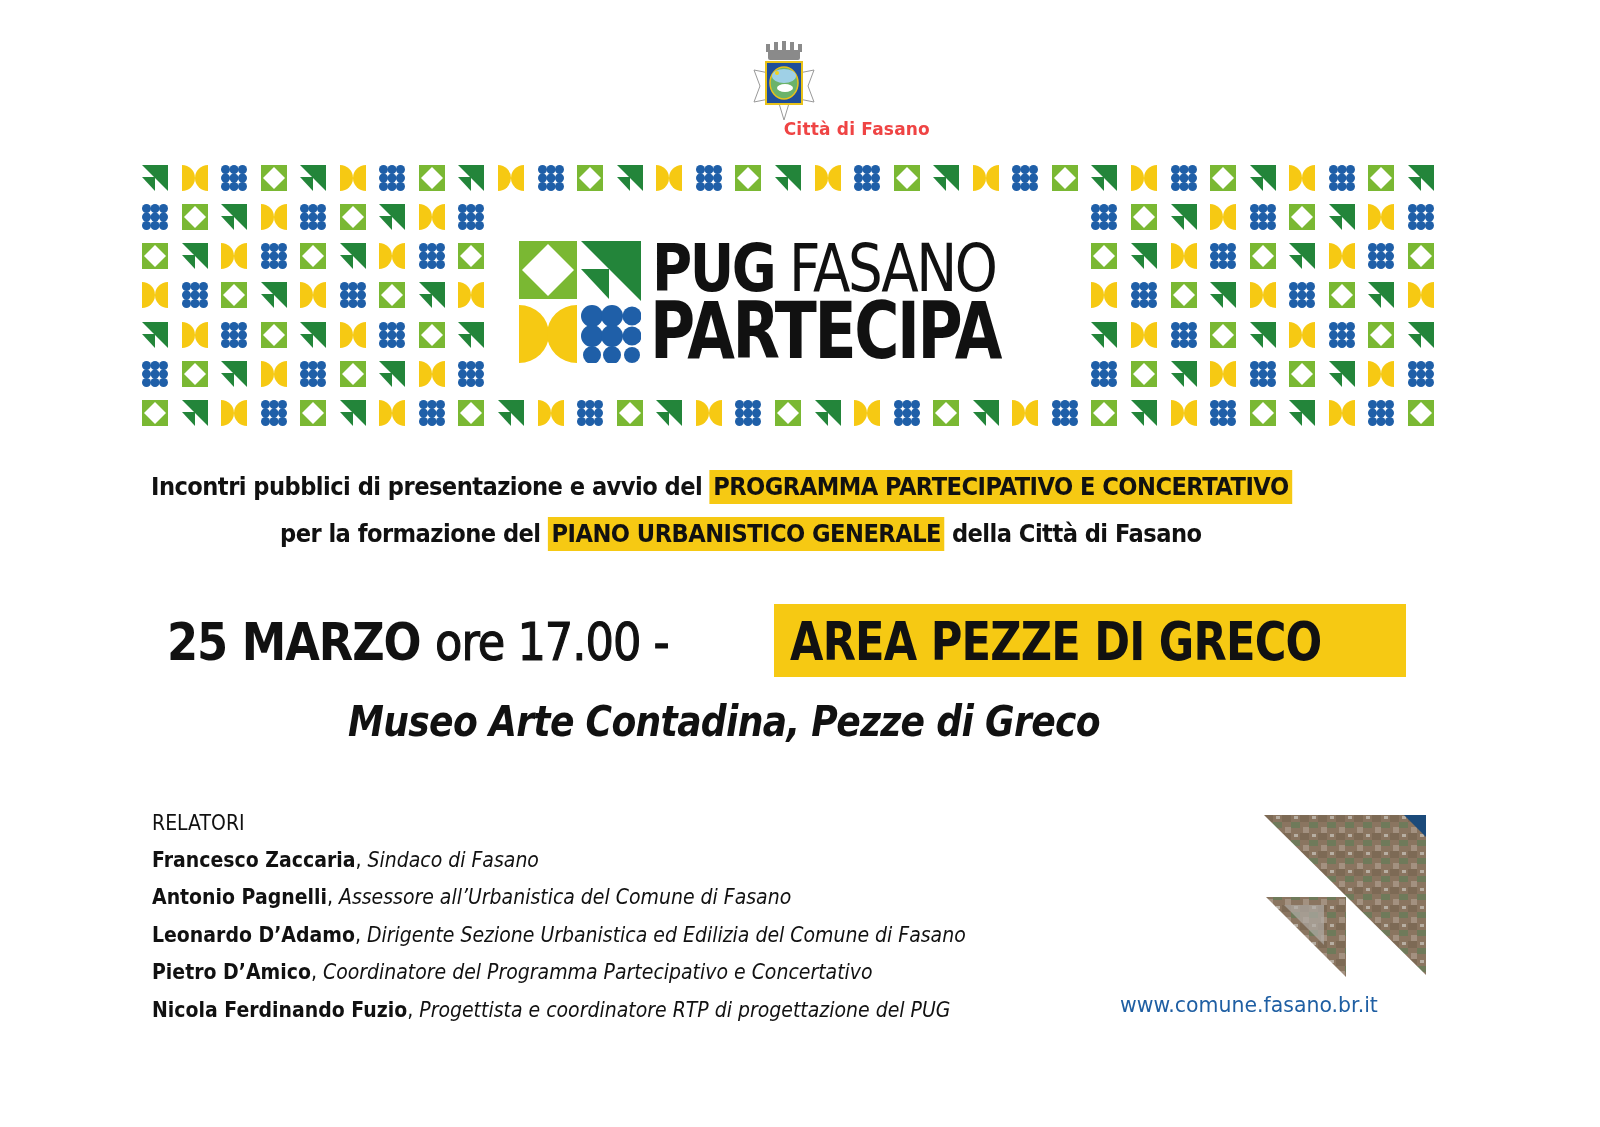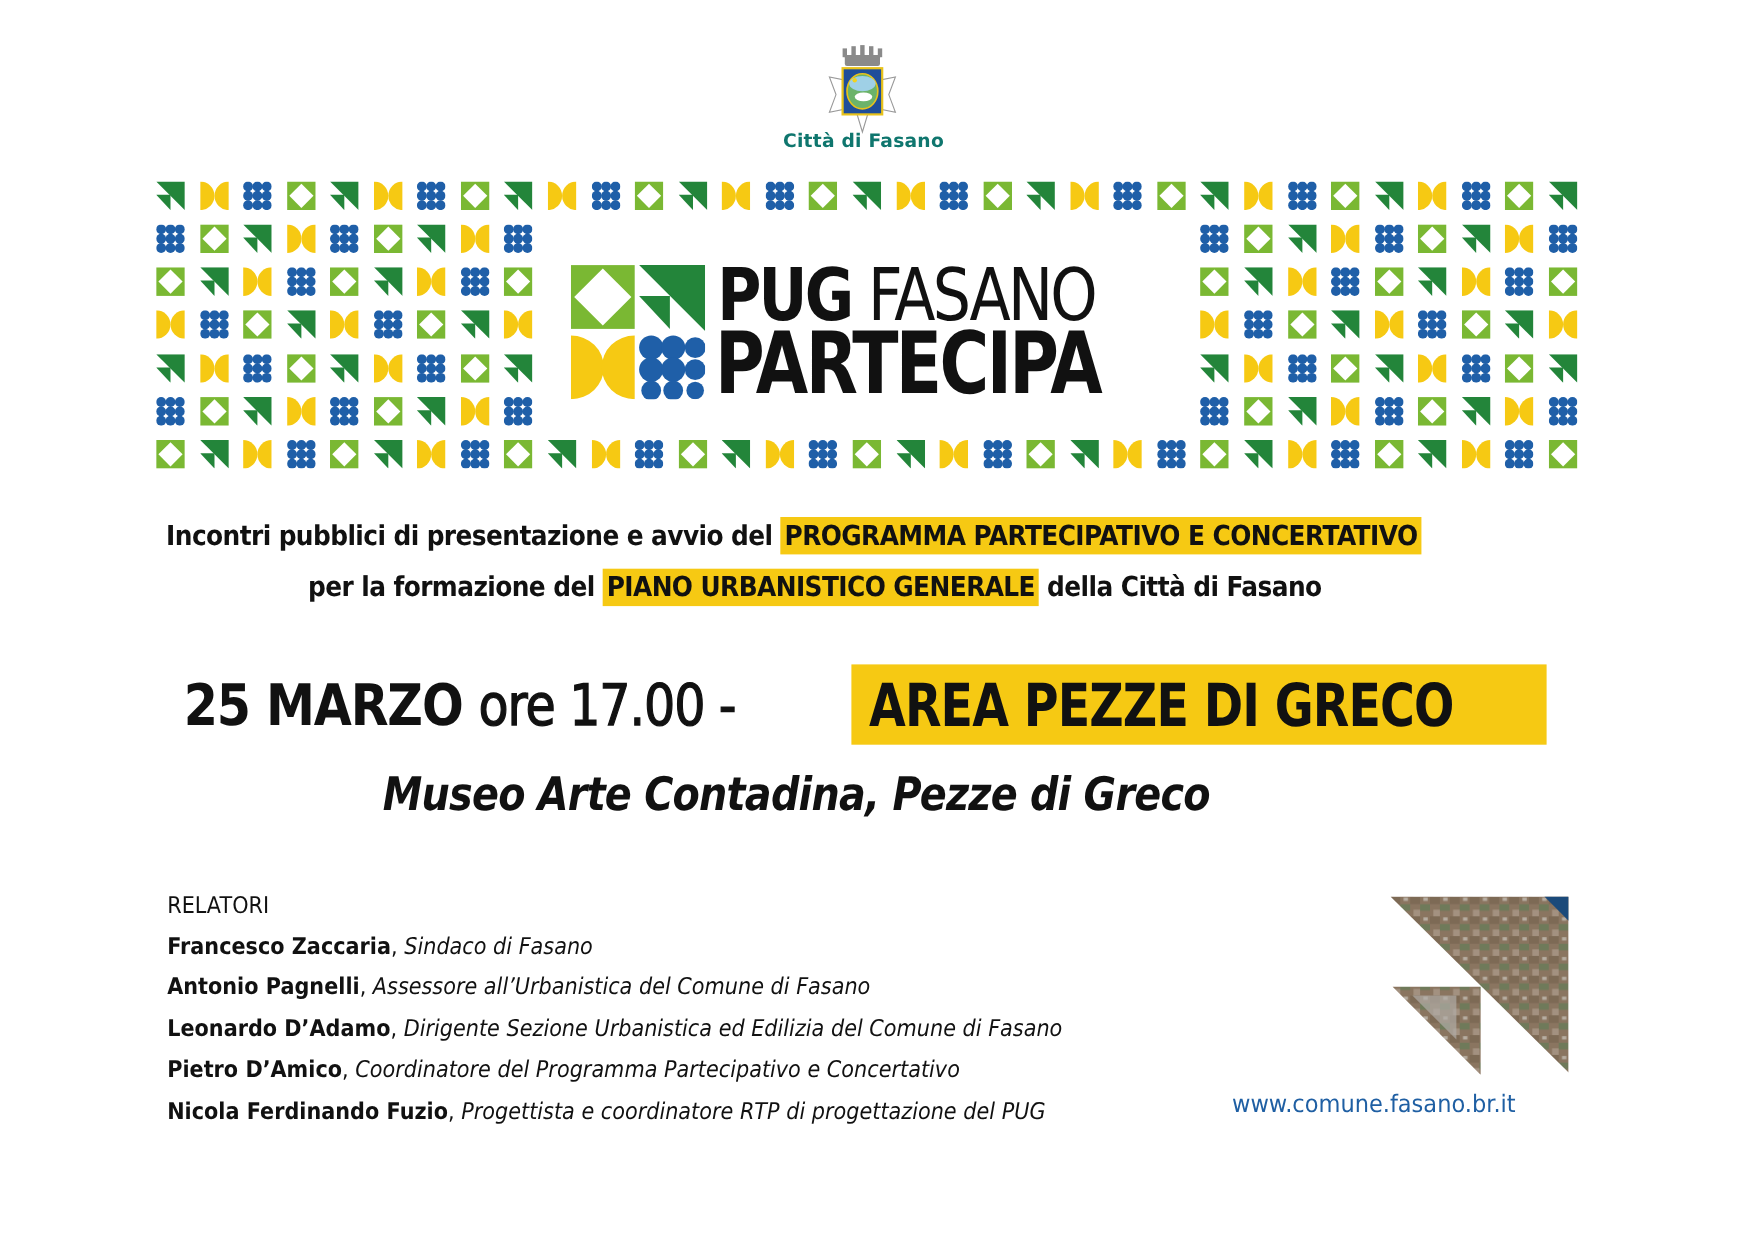--- a/index.html
+++ b/index.html
@@ -1,21 +1,21 @@
 <!DOCTYPE html>
 <html><head>
 <meta charset="utf-8">
 <style>
   html, body { margin: 0; padding: 0; background: #ffffff; }
   body { width: 1600px; height: 1127px; position: relative; overflow: hidden; font-family: "DejaVu Sans", sans-serif; color: #111; }
   .abs { position: absolute; }
 
   
   #crest { left: 748px; top: 40px; width: 72px; height: 82px; }
-  #city-name { left: 640px; top: 119px; width: 290px; text-align: center; font-family: "DejaVu Sans", sans-serif; font-weight: bold; font-size: 17px; color: #0f766e; letter-spacing: 0.2px; }
+  #city-name { left: 640px; top: 119px; width: 290px; text-align: right; font-family: "DejaVu Sans", sans-serif; font-weight: bold; font-size: 17px; color: #ef4444; letter-spacing: 0.2px; }
 
   
   #pattern { left: 0; top: 0; width: 1600px; height: 450px; }
   .tile { position: absolute; width: 26px; height: 26px; }
 
   
   #logo-mark { left: 519px; top: 241px; width: 122px; height: 122px; }
   #logo-line1 { left: 652px; top: 233px; font-family: "DejaVu Sans", sans-serif; font-size: 66px; line-height: 72px; letter-spacing: -3px; white-space: nowrap; transform: scaleX(0.83); transform-origin: left top; }
   #logo-line1 .bold { font-weight: bold; }
   #logo-line1 .light { font-weight: normal; }

